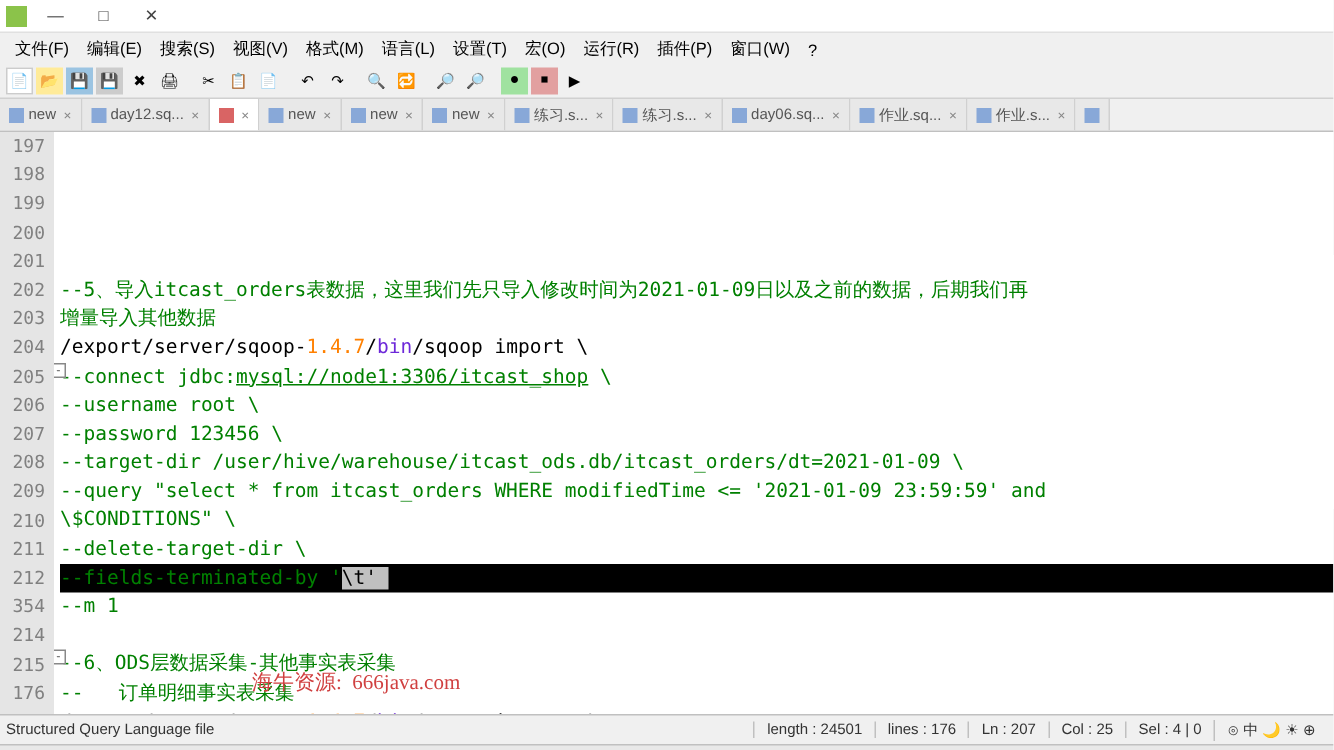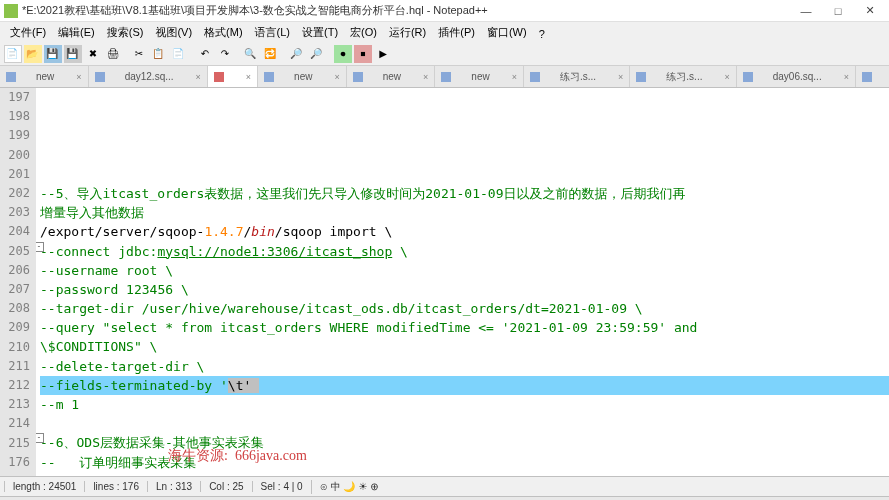--- a/index.html
+++ b/index.html
@@ -13,53 +13,52 @@
 .menubar .menuitem { padding: 2px 6px; cursor: pointer; white-space: nowrap; }
 .toolbar { height: 24px; background: #f0f0f0; display: flex; align-items: center; padding: 0 4px; gap: 2px; border-bottom: 1px solid #d0d0d0; }
 .toolbar .tbtn { width: 18px; height: 18px; display: inline-flex; align-items: center; justify-content: center; font-size: 10px; }
 .tbtn.new { background: #fff; border: 1px solid #ccc; }
 .tbtn.open { background: #ffeb99; }
 .tbtn.save { background: #9bc4e2; }
 .tbtn.saveall { background: #ccc; }
 .tbtn.red { background: #e2a0a0; }
 .tbtn.green { background: #a0e2a0; }
 .tabbar { height: 22px; background: #f0f0f0; display: flex; align-items: stretch; overflow: hidden; border-bottom: 1px solid #c0c0c0; }
-.tab { display: flex; align-items: center; padding: 0 6px; font-size: 10px; border-right: 1px solid #d0d0d0; background: #e8e8e8; color: #555; white-space: nowrap; cursor: pointer; gap: 20px; }
+.tab { display: flex; align-items: center; padding: 0 6px; font-size: 10px; border-right: 1px solid #d0d0d0; background: #e8e8e8; color: #555; white-space: nowrap; cursor: pointer; gap: 3px; }
 .tab.active { background: #fff; color: #000; }
 .tab .tabicon { width: 10px; height: 10px; background: #d96464; display: inline-block; }
 .tab .tabicon.blue { background: #88a8d8; }
 .tab .close { font-size: 9px; color: #888; margin-left: 2px; }
 .editor { display: flex; height: 388px; background: #fff; font-family: Consolas, monospace; font-size: 13px; }
 .gutter { width: 36px; background: #e5e5e5; text-align: right; padding-right: 6px; color: #808080; line-height: 19.2px; font-size: 12px; }
 .code { flex: 1; padding-left: 4px; line-height: 19.2px; white-space: pre; overflow: hidden; position: relative; }
 .code .line { height: 19.2px; }
-.code .line.hl { background: #7dd3fc; }
+.code .line.hl { background: #000000; }
 .cm { color: #008000; }
 .num { color: #ff8000; }
-.kw { color: #b91c1c; font-style: italic; }
+.kw { color: #6d28d9; }
 .url { color: #008000; text-decoration: underline; }
 .sel { background: #c0c0c0; }
 .fold { position: absolute; left: -2px; width: 10px; height: 10px; border: 1px solid #888; background: #fff; font-size: 8px; line-height: 8px; text-align: center; color: #555; }
 .watermark { position: absolute; left: 132px; top: 358px; color: #d04040; font-size: 14px; font-family: "Microsoft YaHei"; pointer-events: none; }
 .statusbar { height: 20px; background: #f0f0f0; border-top: 1px solid #c0c0c0; display: flex; align-items: center; font-size: 10px; color: #333; padding: 0 4px; }
 .statusbar .sb-left { flex: 1; }
 .statusbar .sb-mid { padding: 0 8px; border-left: 1px solid #c0c0c0; }
 .taskbar { height: 28px; background: #e8e8e8; border-top: 1px solid #c0c0c0; display: flex; align-items: center; padding: 0 2px; font-size: 11px; }
 .taskbar .start { width: 24px; height: 24px; display: flex; align-items: center; justify-content: center; }
 .taskbar .search { flex: 0 0 180px; height: 22px; background: #fff; border: 1px solid #ccc; display: flex; align-items: center; padding: 0 4px; gap: 4px; }
 .taskbar .tray { margin-left: auto; display: flex; align-items: center; gap: 6px; color: #444; }
 .taskbar .clock { text-align: right; font-size: 9px; line-height: 11px; padding: 0 4px; }
 .tskicon { width: 22px; height: 22px; display: inline-flex; align-items: center; justify-content: center; font-size: 12px; }
 </style>
 </head>
 <body>
 
 <div class="titlebar">
   <span class="icon"></span>
-  <span class="title">*E:\2021教程\基础班\V8.1基础班\项目开发脚本\3-数仓实战之智能电商分析平台.hql - Notepad++</span>
   <div class="winbtns">
     <span class="winbtn">—</span>
     <span class="winbtn">□</span>
     <span class="winbtn">✕</span>
   </div>
 </div>
 
 <div class="menubar" id="menubar">
     <span class="menuitem">文件(F)</span>
     <span class="menuitem">编辑(E)</span>
@@ -174,34 +173,35 @@
       <div>204</div>
       <div>205</div>
       <div></div>
       <div>206</div>
       <div>207</div>
       <div>208</div>
       <div>209</div>
       <div>210</div>
       <div>211</div>
       <div>212</div>
-      <div>213</div>
+      <div>354</div>
       <div>214</div>
       <div>215</div>
       <div>176</div>
     </div>
   <div class="code" id="code">
     <div class="watermark">海牛资源:  666java.com</div>
   <div class="line"></div><div class="line"></div><div class="line"><span class="cm">--5、导入itcast_orders表数据，这里我们先只导入修改时间为2021-01-09日以及之前的数据，后期我们再</span></div><div class="line"><span class="cm">增量导入其他数据</span></div><div class="line">/export/server/sqoop-<span class="num">1.4.7</span>/<span class="kw">bin</span>/sqoop import \</div><div class="line"><span class="fold">-</span><span class="cm">--connect jdbc:</span><span class="url">mysql://node1:3306/itcast_shop</span><span class="cm"> \</span></div><div class="line"><span class="cm">--username root \</span></div><div class="line"><span class="cm">--password 123456 \</span></div><div class="line"><span class="cm">--target-dir /user/hive/warehouse/itcast_ods.db/itcast_orders/dt=2021-01-09 \</span></div><div class="line"><span class="cm">--query "select * from itcast_orders WHERE modifiedTime &lt;= '2021-01-09 23:59:59' and </span></div><div class="line"><span class="cm">\$CONDITIONS" \</span></div><div class="line"><span class="cm">--delete-target-dir \</span></div><div class="line hl"><span class="cm">--fields-terminated-by '</span><span class="sel">\t' </span></div><div class="line"><span class="cm">--m 1</span></div><div class="line"></div><div class="line"><span class="fold">-</span><span class="cm">--6、ODS层数据采集-其他事实表采集</span></div><div class="line"><span class="cm">--   订单明细事实表采集</span></div><div class="line">/export/server/sqoop-<span class="num">1.4.7</span>/<span class="kw">bin</span>/sqoop import  \</div></div>
 </div>
 
 <div class="statusbar">
+  <span class="sb-left">Structured Query Language file</span>
   <span class="sb-mid">length : 24501</span>
   <span class="sb-mid">lines : 176</span>
-  <span class="sb-mid">Ln : 313</span>
+  <span class="sb-mid">Ln : 207</span>
   <span class="sb-mid">Col : 25</span>
   <span class="sb-mid">Sel : 4 | 0</span>
   <span class="sb-mid">⊙ 中 🌙 ☀ ⊕</span>
 </div>
 
 <div class="taskbar">
   <span class="start">⊞</span>
   <div class="search">
     
     

